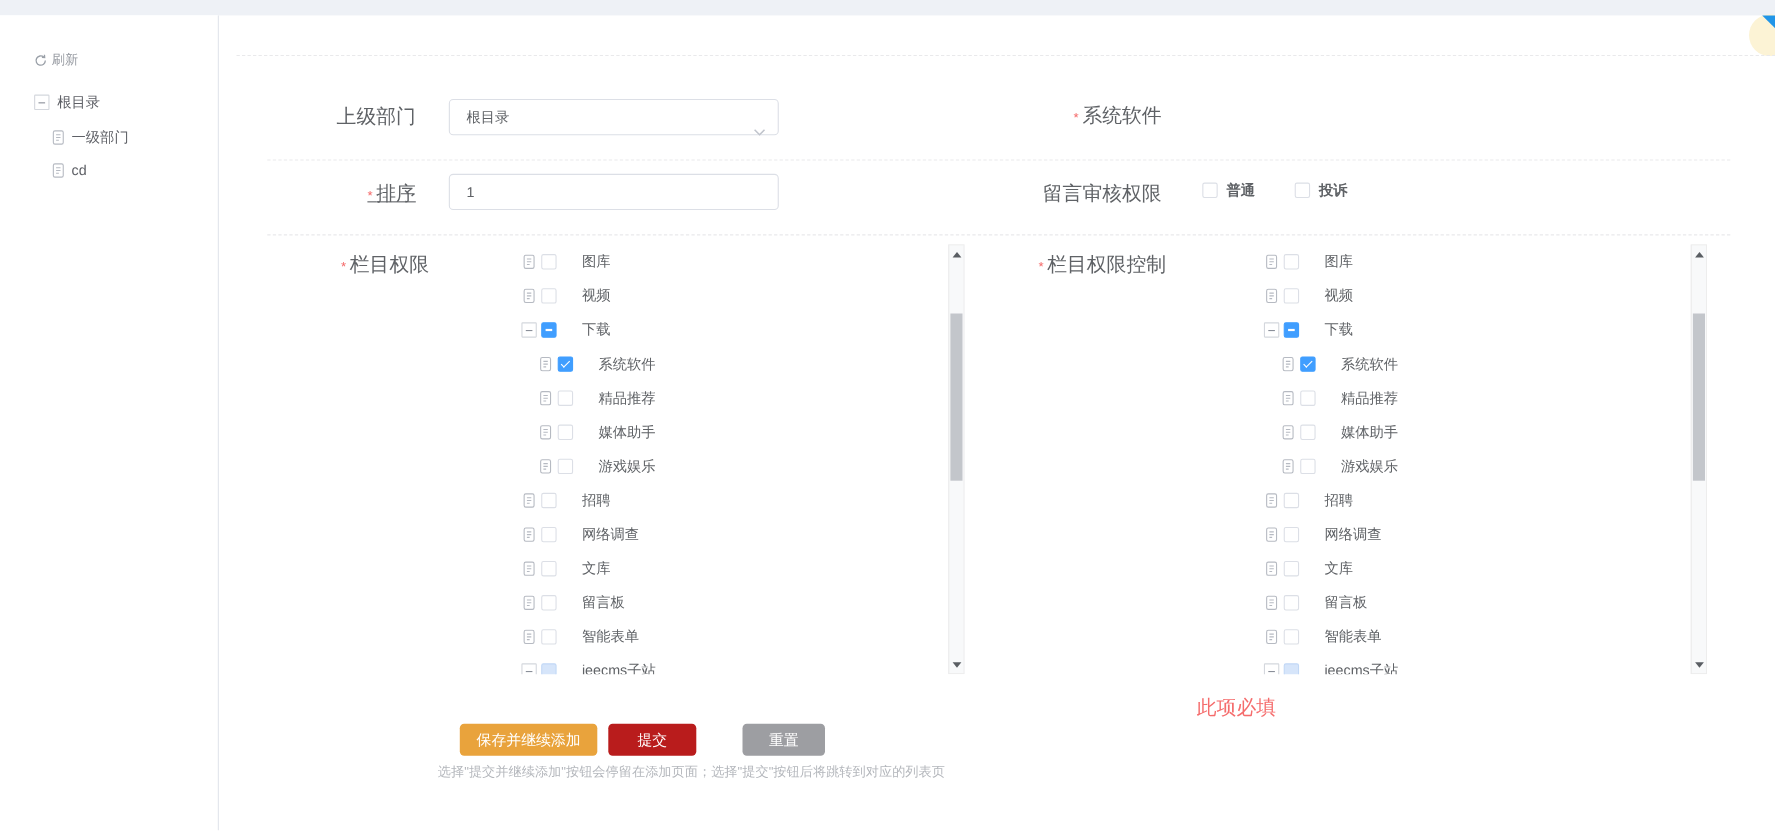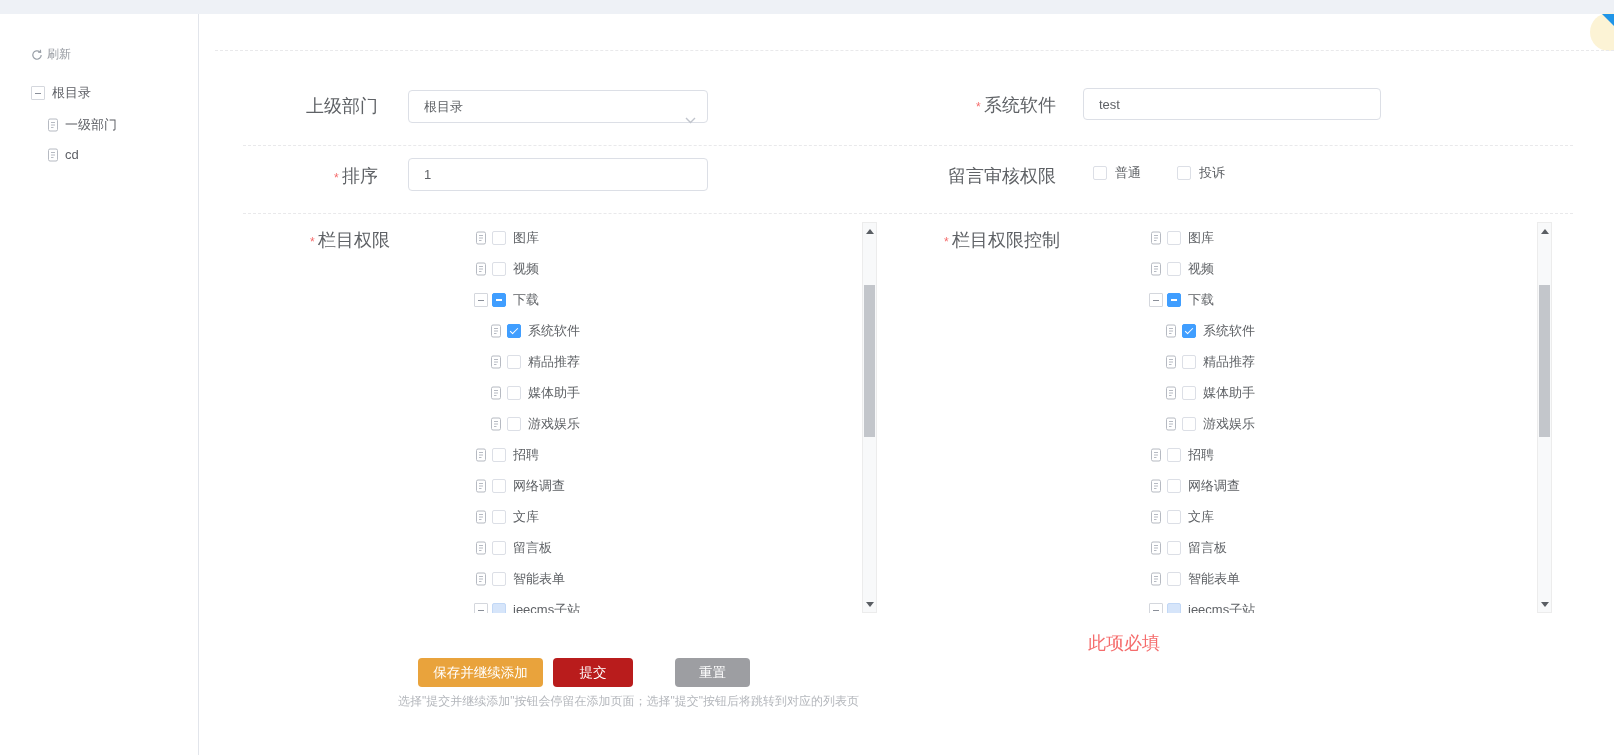--- a/index.html
+++ b/index.html
@@ -60,32 +60,32 @@
   
   .cb { position:relative; width:14px; height:14px; border:1px solid #dcdfe6;
     border-radius:2px; background:#fff; flex:0 0 auto; cursor:pointer; }
   .cb.checked, .cb.indeterminate { background:#409eff; border-color:#409eff; }
   .cb.checked::after { content:""; position:absolute; left:4px; top:1px; width:3px; height:7px;
     border-right:1.5px solid #fff; border-bottom:1.5px solid #fff; transform:rotate(45deg); }
   .cb.indeterminate::after { content:""; position:absolute; left:3px; right:3px; top:5.5px;
     height:2px; background:#fff; }
   .cb.light { background:#d6e5fa; border-color:#c2d8f6; }
 
-  .cbgroup { position:absolute; left:1093px; top:164px; display:flex; align-items:center; font-size:13px; }
+  .cbgroup { position:absolute; left:1093px; top:164px; display:flex; align-items:center; font-size:13px;font-weight:bold; }
   .cbgroup .cblabel { margin-left:8px; }
   .cbgroup .sp { width:36px; }
 
   
   .tree { position:absolute; top:222px; width:421px; height:391px; overflow:hidden; background:#fff; }
   .tree-left { left:456px; }
   .tree-right { left:1131px; }
   .tree-row { height:31px; display:flex; align-items:center; padding-left:18px; font-size:13px; color:#5f6266; }
   .tree-row.lvl1 { padding-left:33px; }
   .tree-row .cb { margin-left:4px; }
-  .tree-row .tlabel { margin-left:7px; cursor:pointer; }
+  .tree-row .tlabel { margin-left:23px; cursor:pointer; }
 
   
   .sbar { position:absolute; right:0; top:0; bottom:0; width:15px; background:#f8f9fa;
     border:1px solid #ececec; }
   .sb-btn { position:absolute; left:0; width:13px; height:16px; display:flex;
     align-items:center; justify-content:center; cursor:pointer; }
   .sb-up { top:0; } .sb-down { bottom:0; }
   .tri-up { width:0; height:0; border-left:4px solid transparent; border-right:4px solid transparent;
     border-bottom:5px solid #5a5e63; }
   .tri-down { width:0; height:0; border-left:4px solid transparent; border-right:4px solid transparent;
@@ -157,23 +157,22 @@
   <div class="flabel" style="left:228px; top:97px;">上级部门</div>
   <div class="select-box">
     <span>根目录</span>
     <span class="chev">
       <svg width="11" height="7" viewBox="0 0 11 7">
           <path d="M1 1l4.5 4.5L10 1" fill="none" stroke="#c0c4cc" stroke-width="1.4"></path>
         </svg>
     </span>
   </div>
   <div class="flabel req" style="left:906px; top:96px;">系统软件</div>
-  <input class="tinput inp-name" value="test" style="">
-
-  <div class="flabel req" style="left:228px; top:167px;">排序</div>
+
+  <div class="flabel req" style="left:228px; top:167px;text-decoration:underline;">排序</div>
   <input class="tinput inp-sort" value="1" style="">
   <div class="flabel" style="left:906px; top:167px;">留言审核权限</div>
   <div class="cbgroup">
     <span class="cb"></span>
     <span class="cblabel">普通</span>
     <span class="sp"></span>
     <span class="cb"></span>
     <span class="cblabel">投诉</span>
   </div>
 

